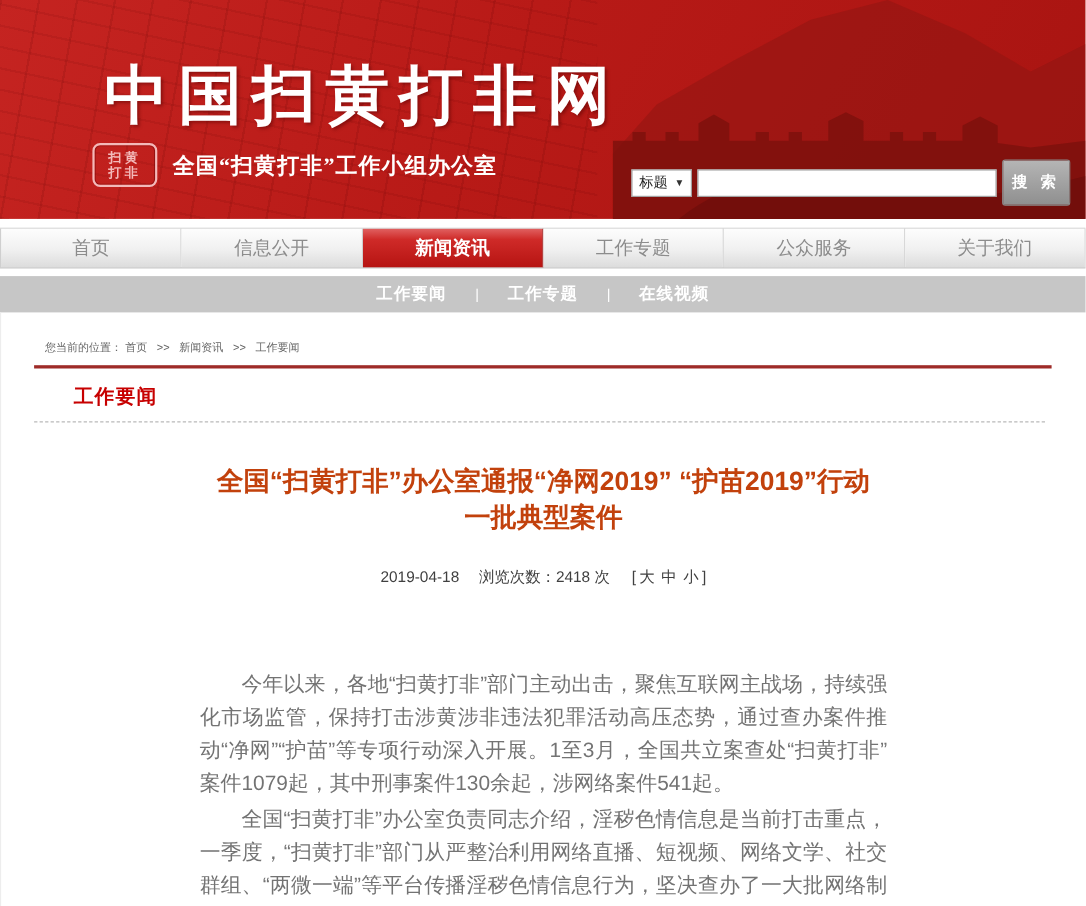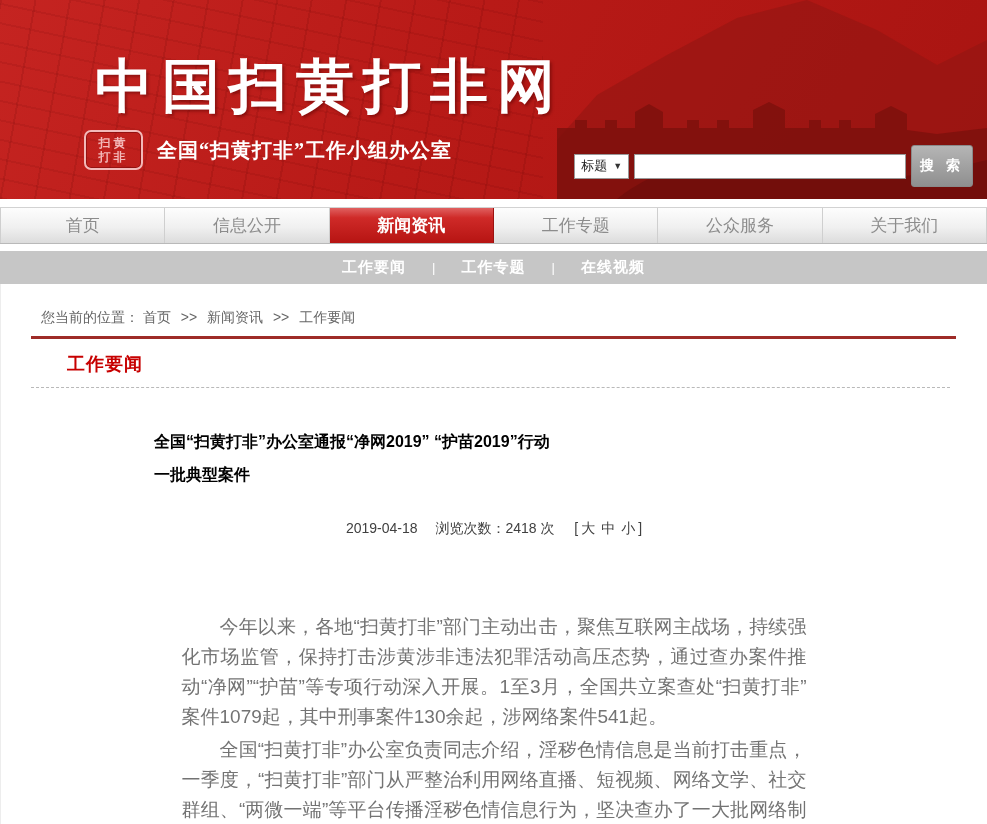--- a/index.html
+++ b/index.html
@@ -82,34 +82,34 @@
   }
   .subnav a {
     color:#fff; font-size:15px; font-weight:bold; text-decoration:none; cursor:pointer;
     padding:0 26px; letter-spacing:1px;
   }
   .subnav .sep { color:#fff; font-size:13px; }
 
   
   .content { border-left:1px solid #ededed; min-height:500px; }
   .breadcrumb {
-    padding:25px 0 9px 40px; font-size:14px; color:#666;
+    padding:25px 0 9px 40px; font-size:10px; color:#666;
   }
   .breadcrumb a { color:#666; text-decoration:none; cursor:pointer; }
   .breadcrumb .bc-sep { margin:0 6px; color:#666; }
   .red-rule { height:3px; background:#9e2b28; margin:0 31px 0 30px; }
   .section-title {
     margin:13px 0 0 66px; color:#c70000; font-size:18px; font-weight:bold; letter-spacing:1px;
   }
   .dashed-rule { margin:11px 37px 0 30px; border-bottom:1px dashed #b9b9b9; }
 
   .article { width:680px; margin:0 auto; }
   .article-title {
-    margin-top:37px; text-align:left; font-size:16px; font-weight:bold;
-    color:#000000; line-height:33px;
+    margin-top:37px; text-align:center; font-size:24px; font-weight:bold;
+    color:#c2410c; line-height:33px;
   }
   .article-title span { display:block; }
   .article-meta {
     margin-top:29px; text-align:center; font-size:14px; color:#404040;
   }
   .article-meta .m-date { margin-right:14px; }
   .article-meta .m-views { margin-right:16px; }
   .article-meta .fs-ctl { color:#404040; text-decoration:none; cursor:pointer; margin:0 3px; }
   .article-body { margin-top:74px; width:625px; margin-left:auto; margin-right:auto; }
   .article-body p {

